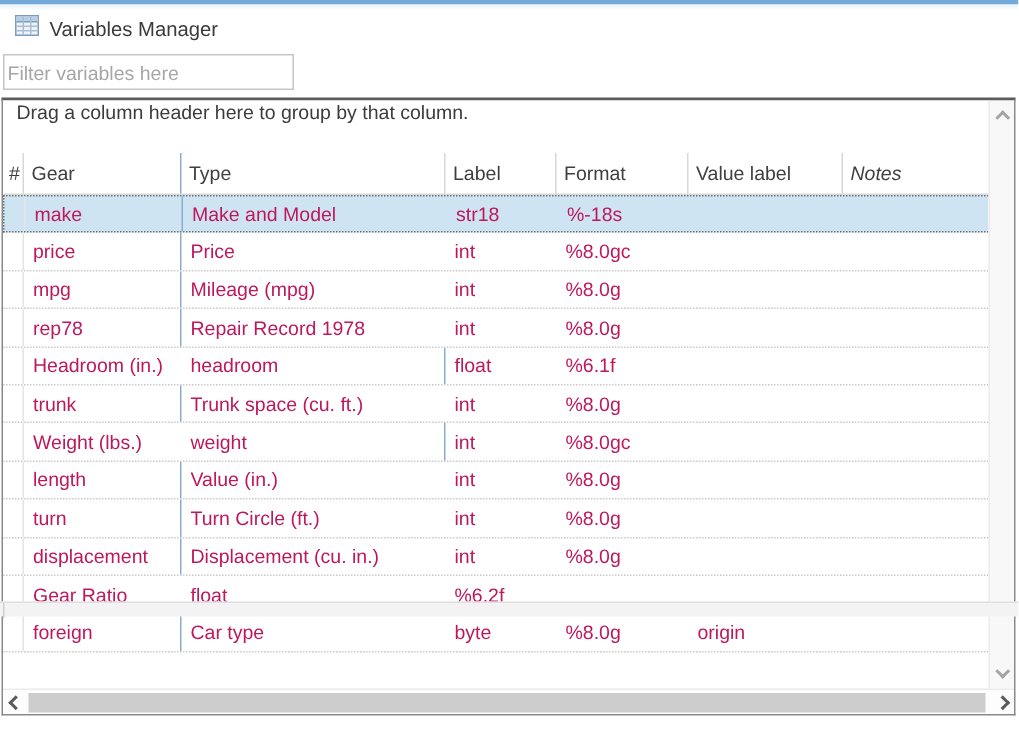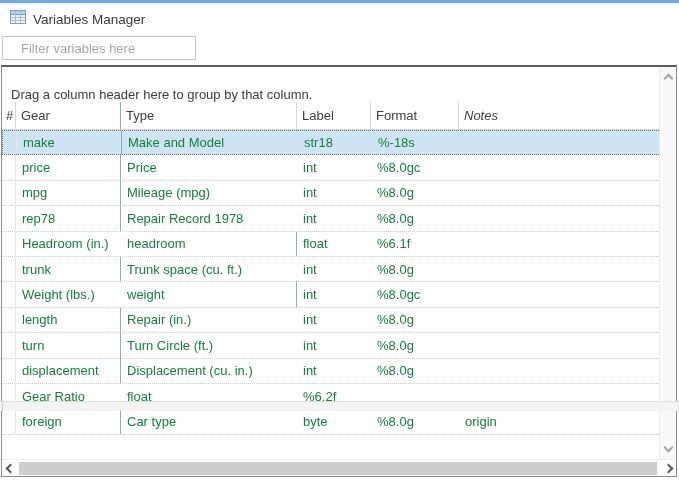--- a/index.html
+++ b/index.html
@@ -12,44 +12,44 @@
   .top-fade { position:absolute; left:0; top:3px; width:679px; height:4px;
     background:linear-gradient(#e9f2fa,#ffffff); }
 
   
   .titlebar { position:absolute; left:10px; top:9px; height:20px; display:flex; align-items:center; gap:7px; }
   .title-text { font-size:13.5px; color:#3a3a3a; }
 
   
   .filter { position:absolute; left:2px; top:36px; width:194px; height:24px;
     border:1px solid #c3c6c8; background:#fff; font-family:inherit; font-size:13px;
-    padding:0 18px; color:#3d3d3d; outline:none; }
+    padding:0 2px; color:#3d3d3d; outline:none; }
   .filter::placeholder { color:#a6a6a6; }
 
   
   .panel { position:absolute; left:1px; top:65px; width:676px; height:412px;
     border:1px solid #8a8a8a; border-top:2px solid #5c5c5c; background:#fff;
     display:flex; flex-direction:column; }
   .panel-upper { flex:1; display:flex; min-height:0; }
   .main-col { flex:1; display:flex; flex-direction:column; min-width:0; }
 
-  .group-band { height:35px; display:flex; align-items:flex-end; padding-left:9px;
+  .group-band { height:35px; display:flex; align-items:flex-start; padding-left:9px;
     font-size:13px; color:#3c3c3c; background:#fff; }
 
   .grid-cols { display:grid; grid-template-columns:14px 105px 176px 74px 88px 103px 1fr; }
 
   .header-row { height:28px; border-bottom:1px solid #d8d8d8; font-size:13px; color:#3f3f3f; }
   .header-cell { display:flex; align-items:center; padding-left:5px;
     border-right:1px solid #d3d8dc; overflow:hidden; white-space:nowrap; }
   .header-cell.hash { padding-left:4px; }
   .header-cell.name { border-right:1px solid #8aadcd; }
   .header-cell.notes { border-right:none;font-style:italic; }
 
   .rows-area { flex:1; overflow:hidden; background:#fff; }
-  .row { height:25.4px; font-size:13px; color:#15803d; border-bottom:1px dotted #c9c9c9; }
+  .row { height:25.4px; font-size:13px; color:#be185d; border-bottom:1px dotted #c9c9c9; }
   .cell { display:flex; align-items:center; padding-left:6px; overflow:hidden; white-space:nowrap; }
   .cell.hash { border-right:1px solid #e4e4e4; }
   .cell.name { border-right:1px solid #8aadcd; }
   .row.selected { background:#cfe4f3; border-top:1px dotted #6f6f6f;
     border-bottom:1px dotted #6f6f6f; border-left:1px dotted #6f6f6f; }
 
   
   .vscroll { width:17px; background:#f8f8f8; border-left:1px solid #ececec;
     display:flex; flex-direction:column; justify-content:space-between; align-items:center;
     padding:6px 0; }
@@ -103,20 +103,21 @@
         <div class="group-band">
           <span>Drag a column header here to group by that column.</span>
         </div>
 
         <div class="grid-cols header-row">
           <div class="header-cell hash">#</div>
           <div class="header-cell name">Gear</div>
           <div class="header-cell">Type</div>
           <div class="header-cell">Label</div>
           <div class="header-cell">Format</div>
+          <div class="header-cell">Value label</div>
           <div class="header-cell notes">Notes</div>
         </div>
 
         <div class="rows-area" id="rows-area">
             <div class="grid-cols row selected">
               <div class="cell hash"></div>
               <div class="cell name">make</div>
               <div class="cell label">Make and Model</div>
               <div class="cell type">str18</div>
               <div class="cell format">%-18s</div>
@@ -173,21 +174,21 @@
               <div class="cell label">Weight (lbs.)</div>
               <div class="cell name">weight</div>
               <div class="cell type">int</div>
               <div class="cell format">%8.0gc</div>
               <div class="cell value_label"></div>
               <div class="cell notes"></div>
             </div>
             <div class="grid-cols row">
               <div class="cell hash"></div>
               <div class="cell name">length</div>
-              <div class="cell label">Repair (in.)</div>
+              <div class="cell label">Value (in.)</div>
               <div class="cell type">int</div>
               <div class="cell format">%8.0g</div>
               <div class="cell value_label"></div>
               <div class="cell notes"></div>
             </div>
             <div class="grid-cols row">
               <div class="cell hash"></div>
               <div class="cell name">turn</div>
               <div class="cell label">Turn Circle (ft.)</div>
               <div class="cell type">int</div>

